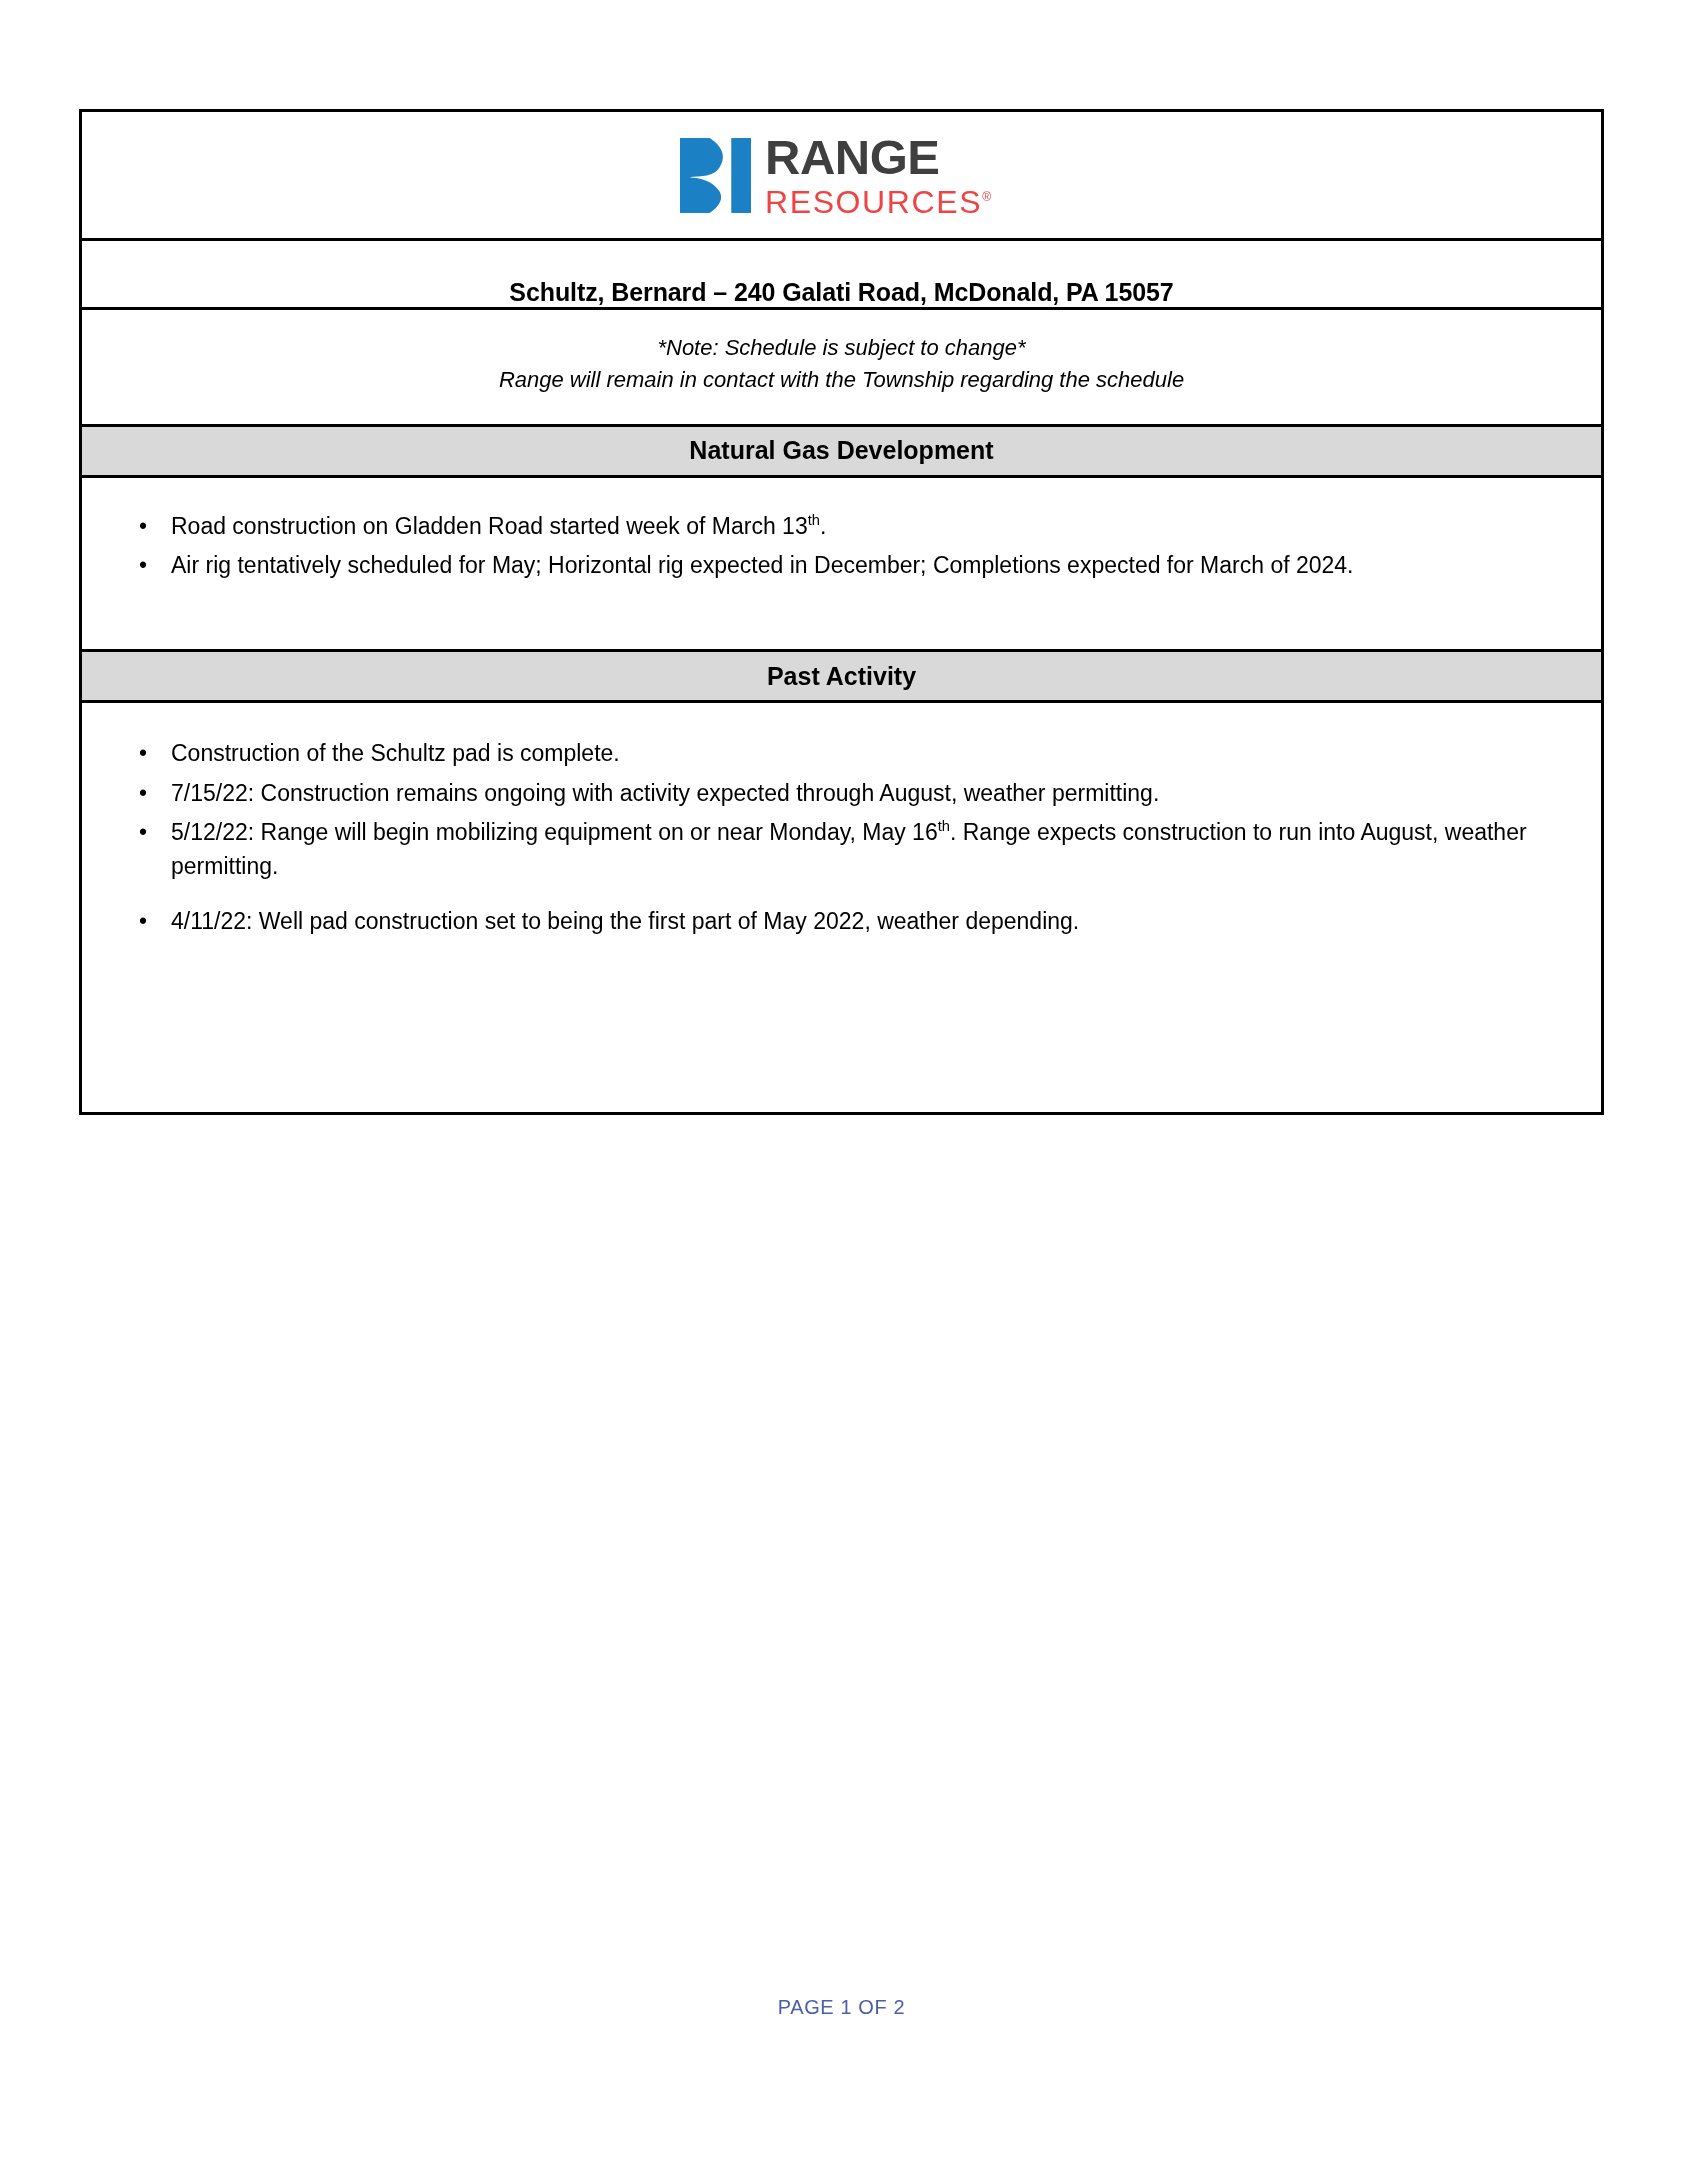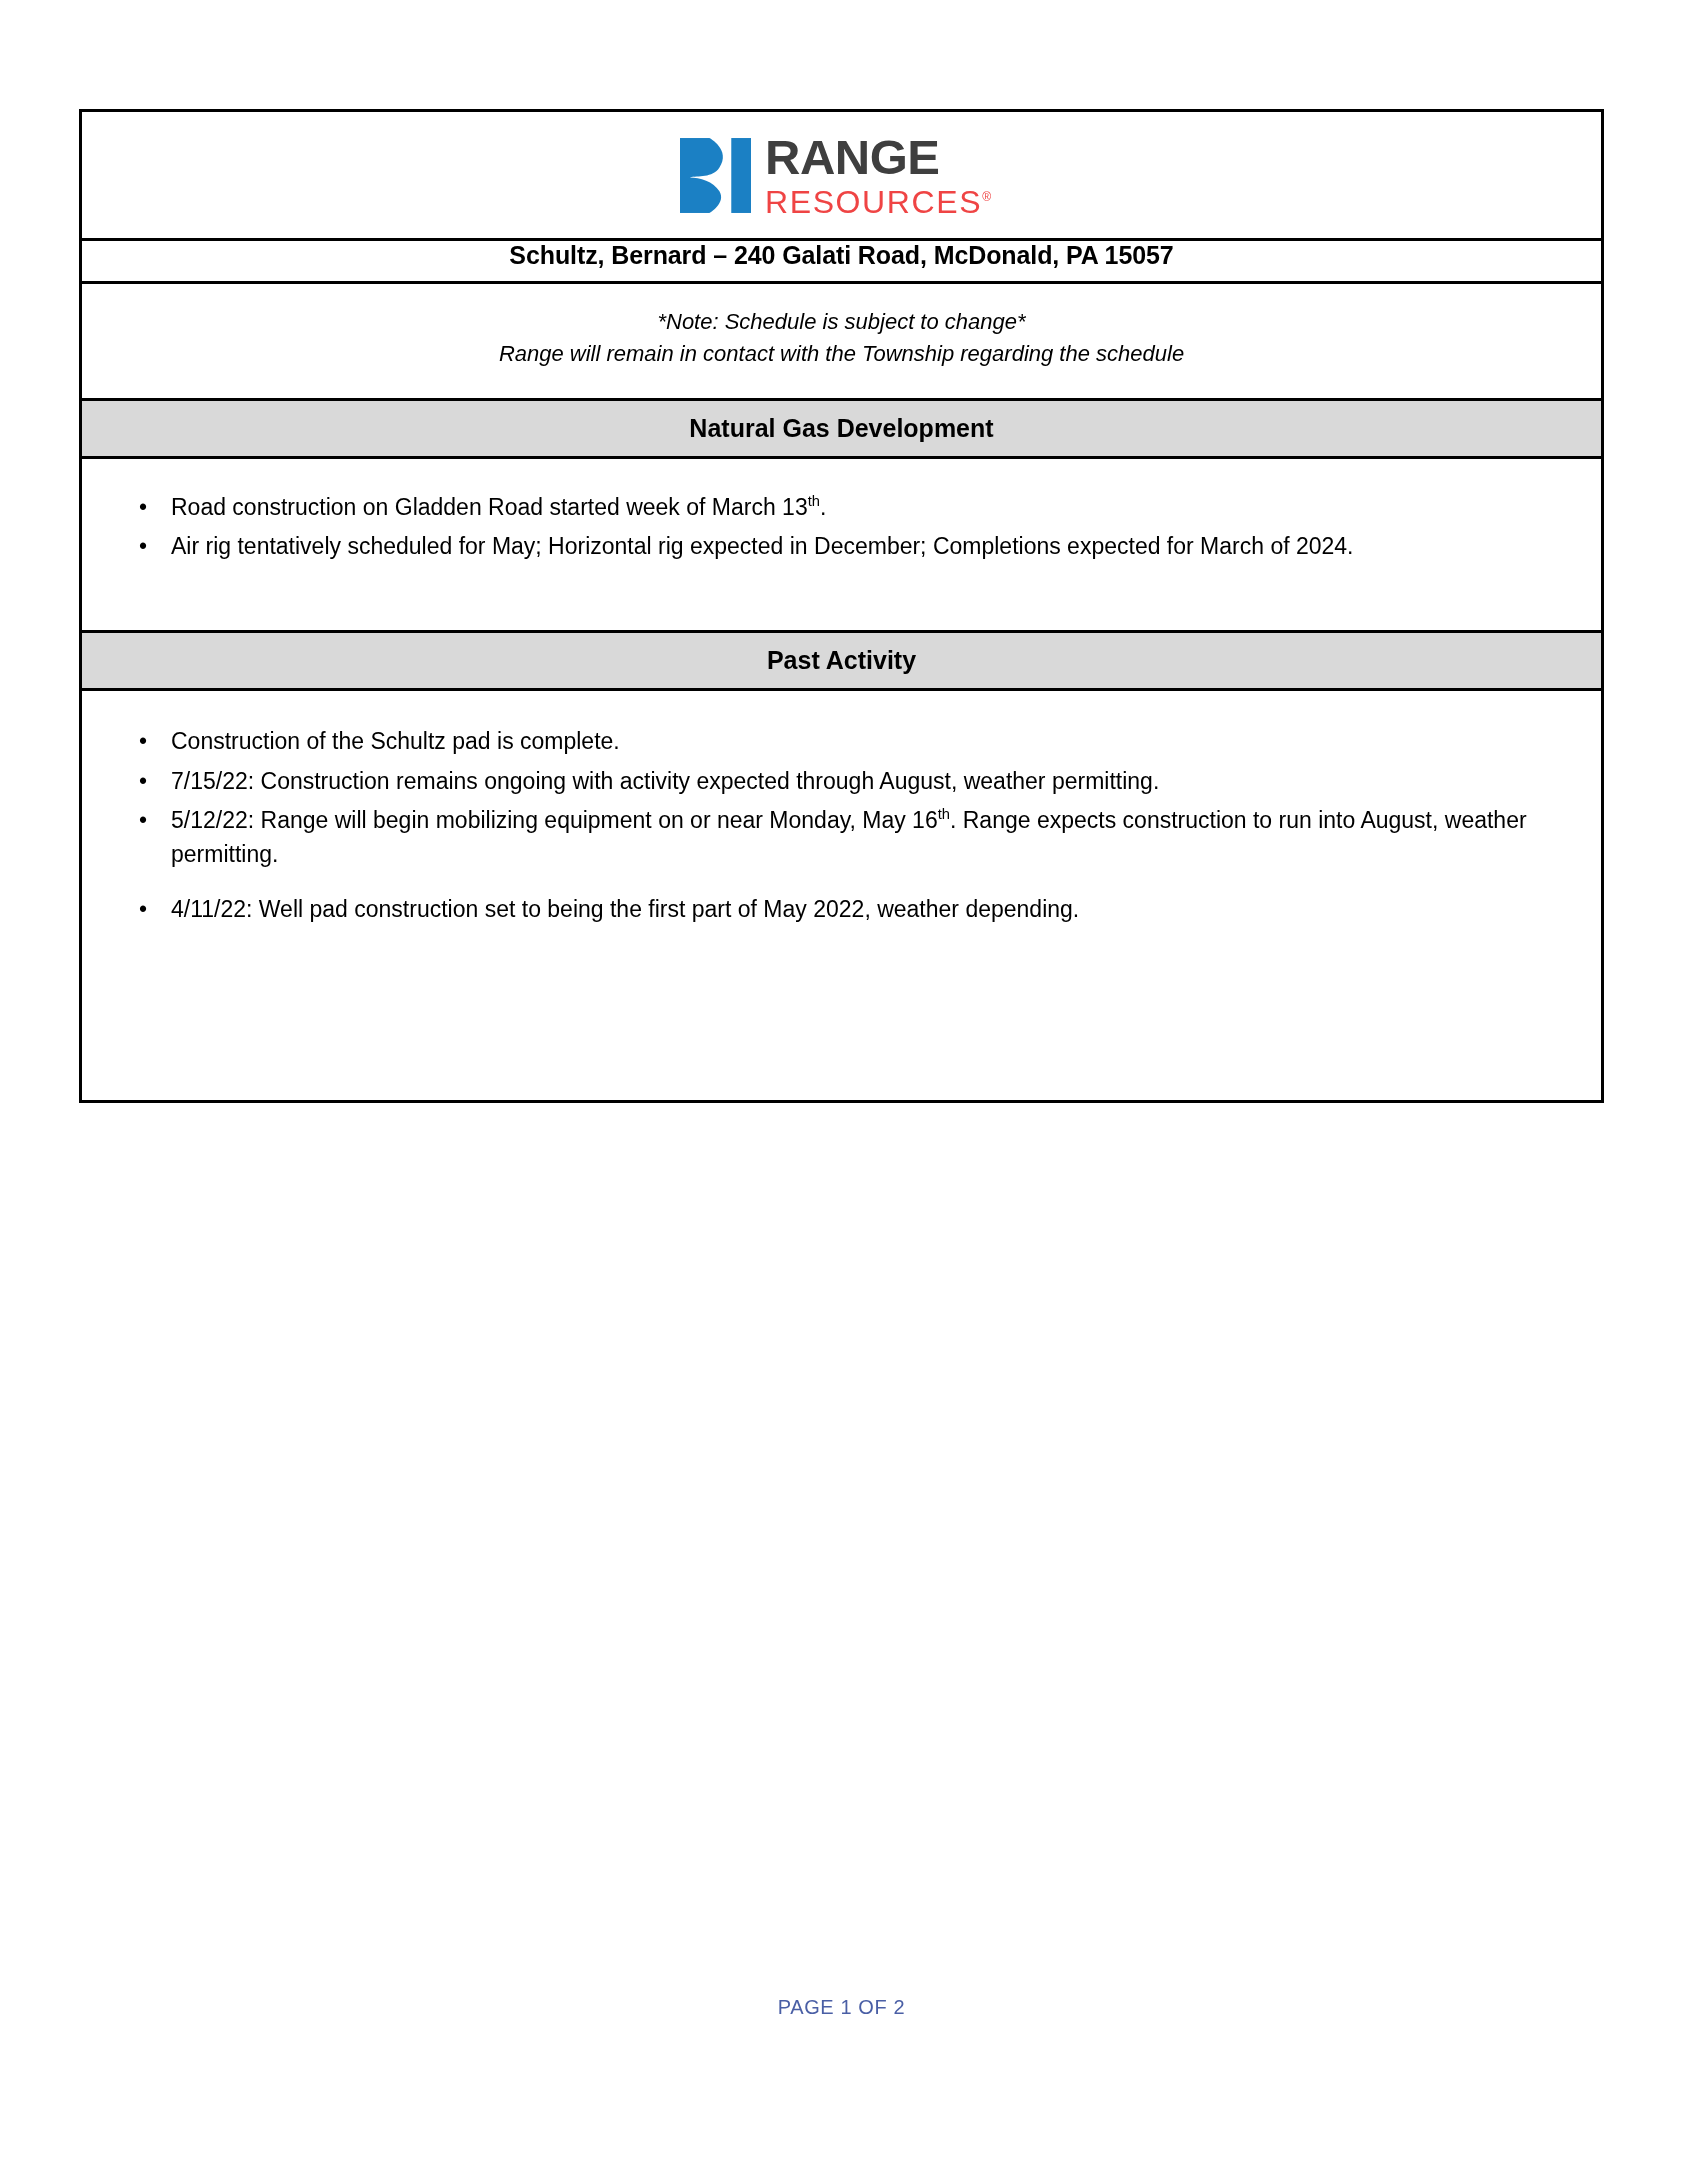--- a/index.html
+++ b/index.html
@@ -86,23 +86,23 @@
     font-family: "Liberation Sans", sans-serif;
   }
   .logo-reg {
     font-size: 12px;
     vertical-align: super;
     letter-spacing: 0;
   }
 
   
   .title-row {
-    height: 43px;
-    display: flex;
-    align-items: flex-start;
+    height: 69px;
+    display: flex;
+    align-items: flex-end;
     justify-content: center;
   }
   .property-title {
     font-size: 25px;
     font-weight: bold;
     text-align: center;
     letter-spacing: -0.1px;
   }
 
   
@@ -121,21 +121,21 @@
   }
   .schedule-note {
     font-size: 22px;
     font-style: italic;
     line-height: 1.45;
   }
 
   
   .section-band {
     background: #D9D9D9;
-    height: 58px;
+    height: 51px;
     display: flex;
     align-items: center;
     justify-content: center;
   }
   .section-band-label {
     font-size: 25px;
     font-weight: bold;
   }
 
   

